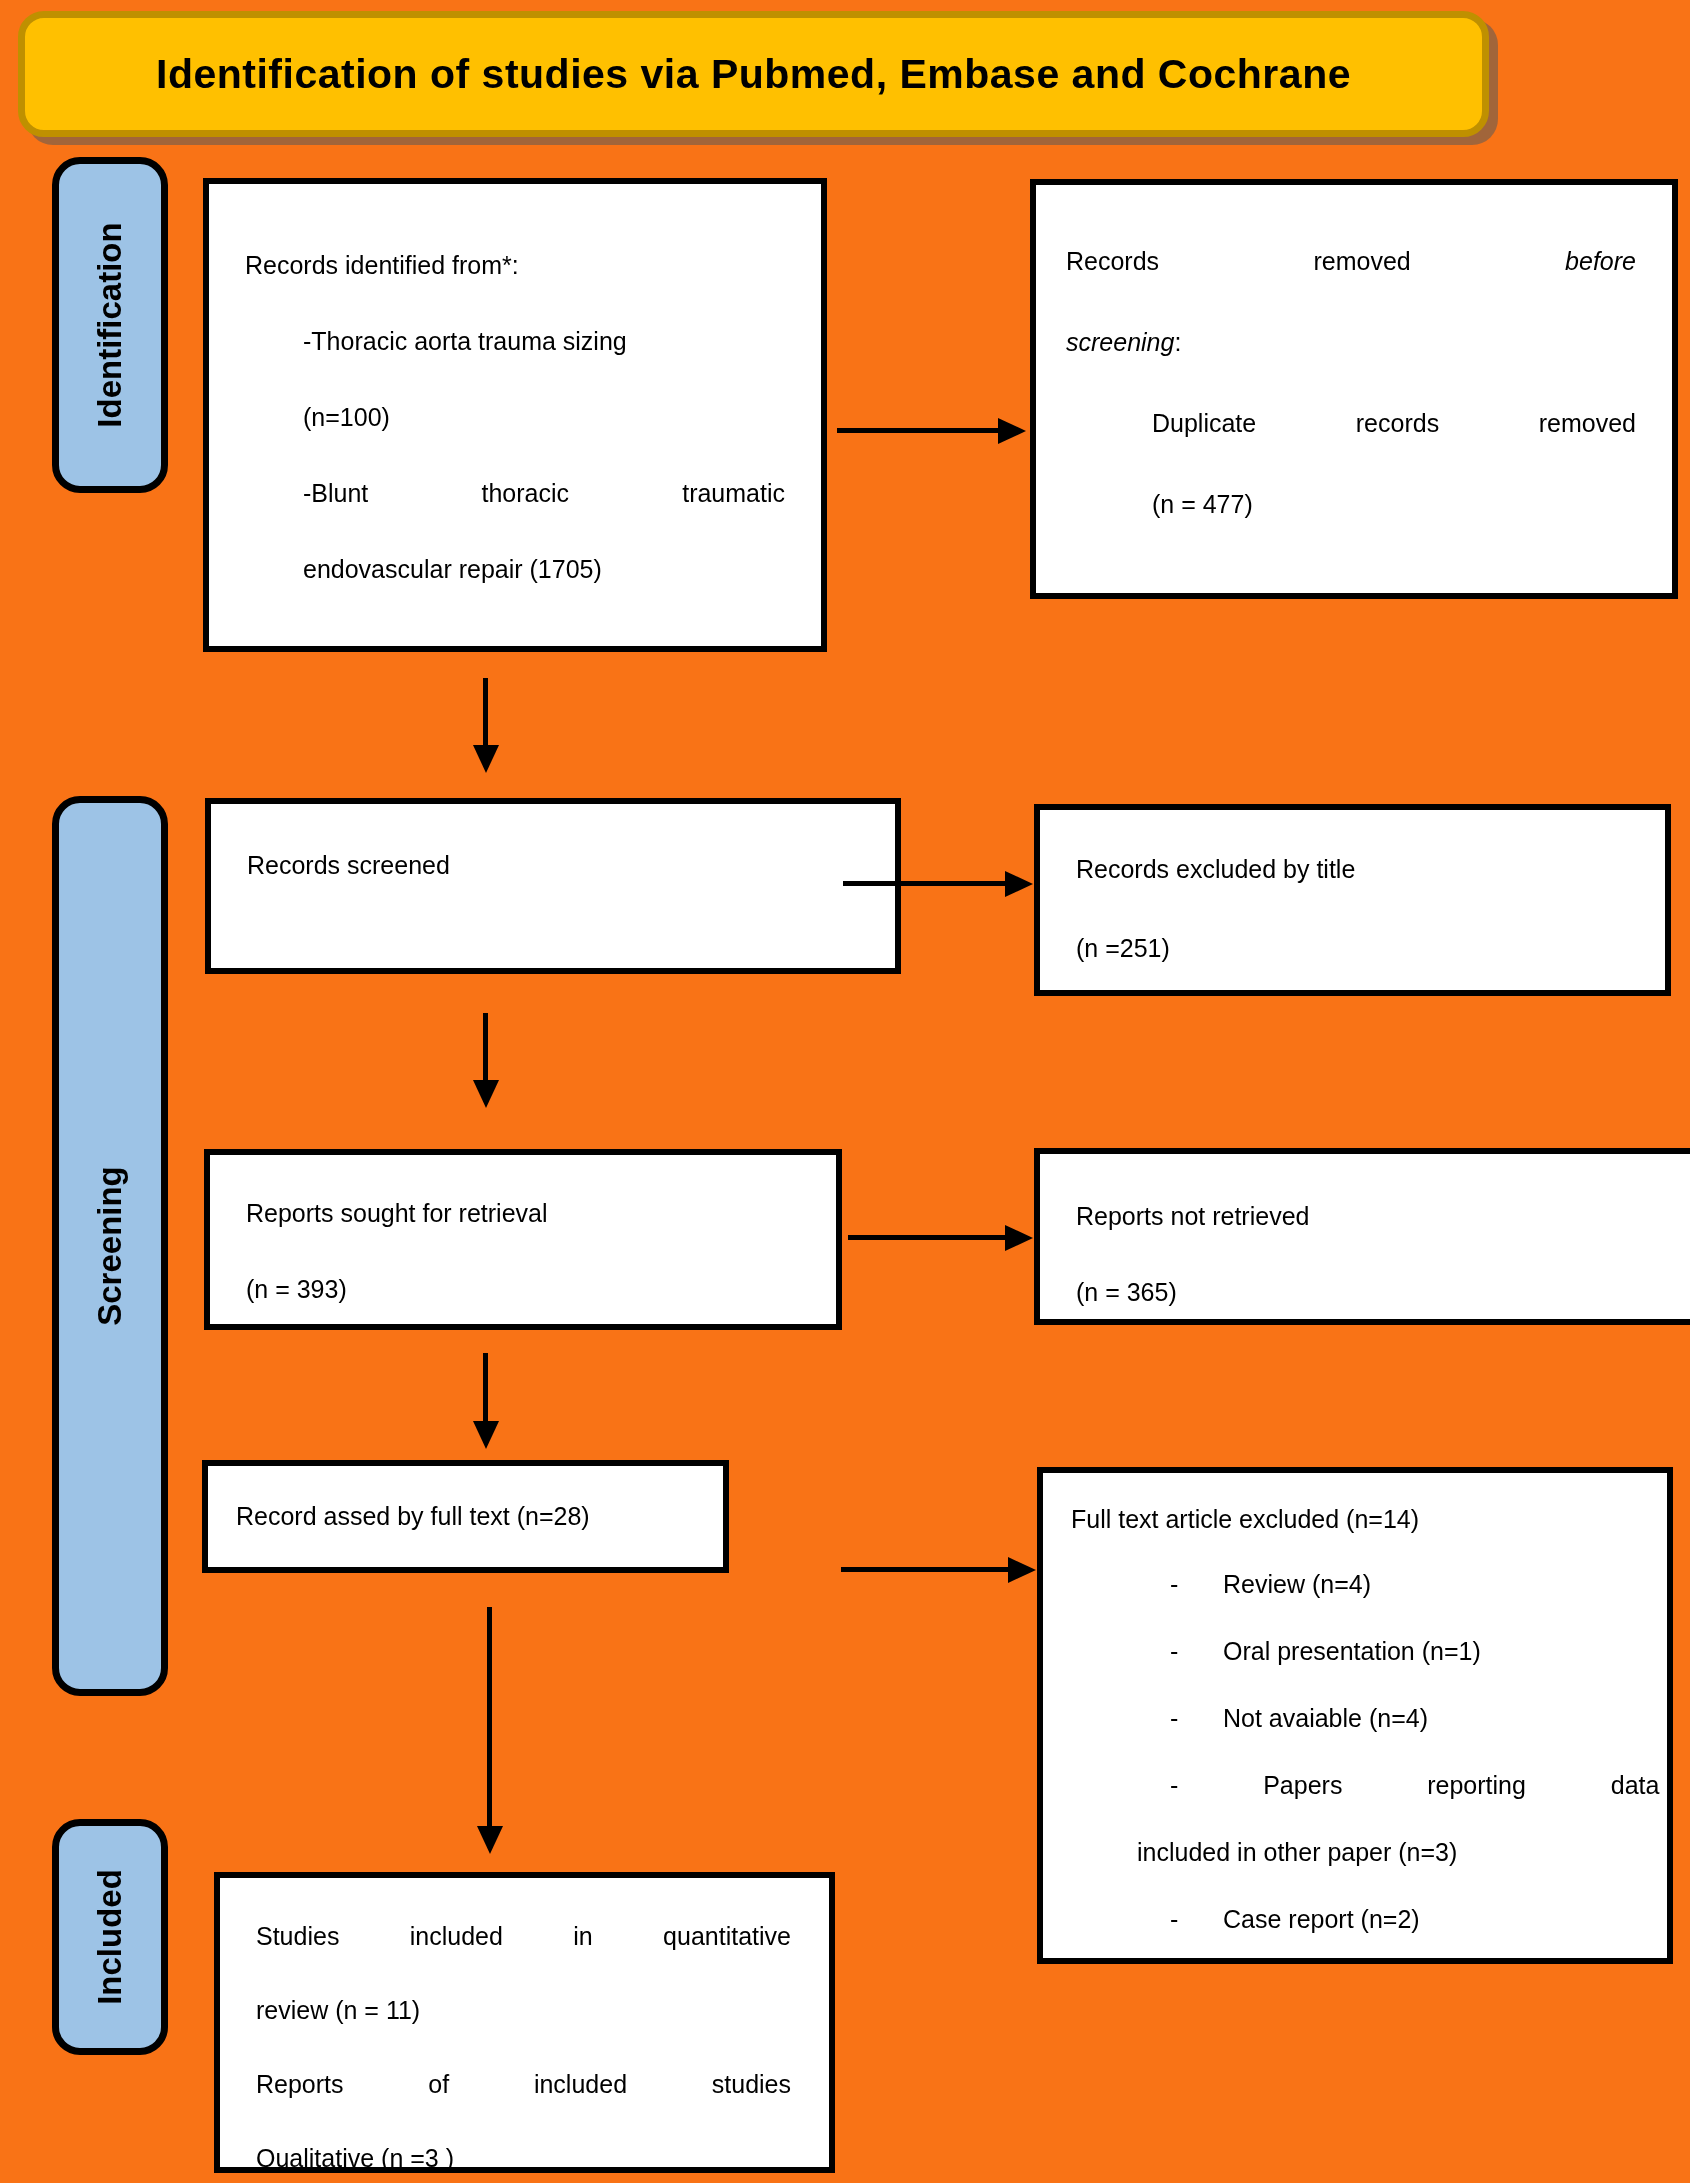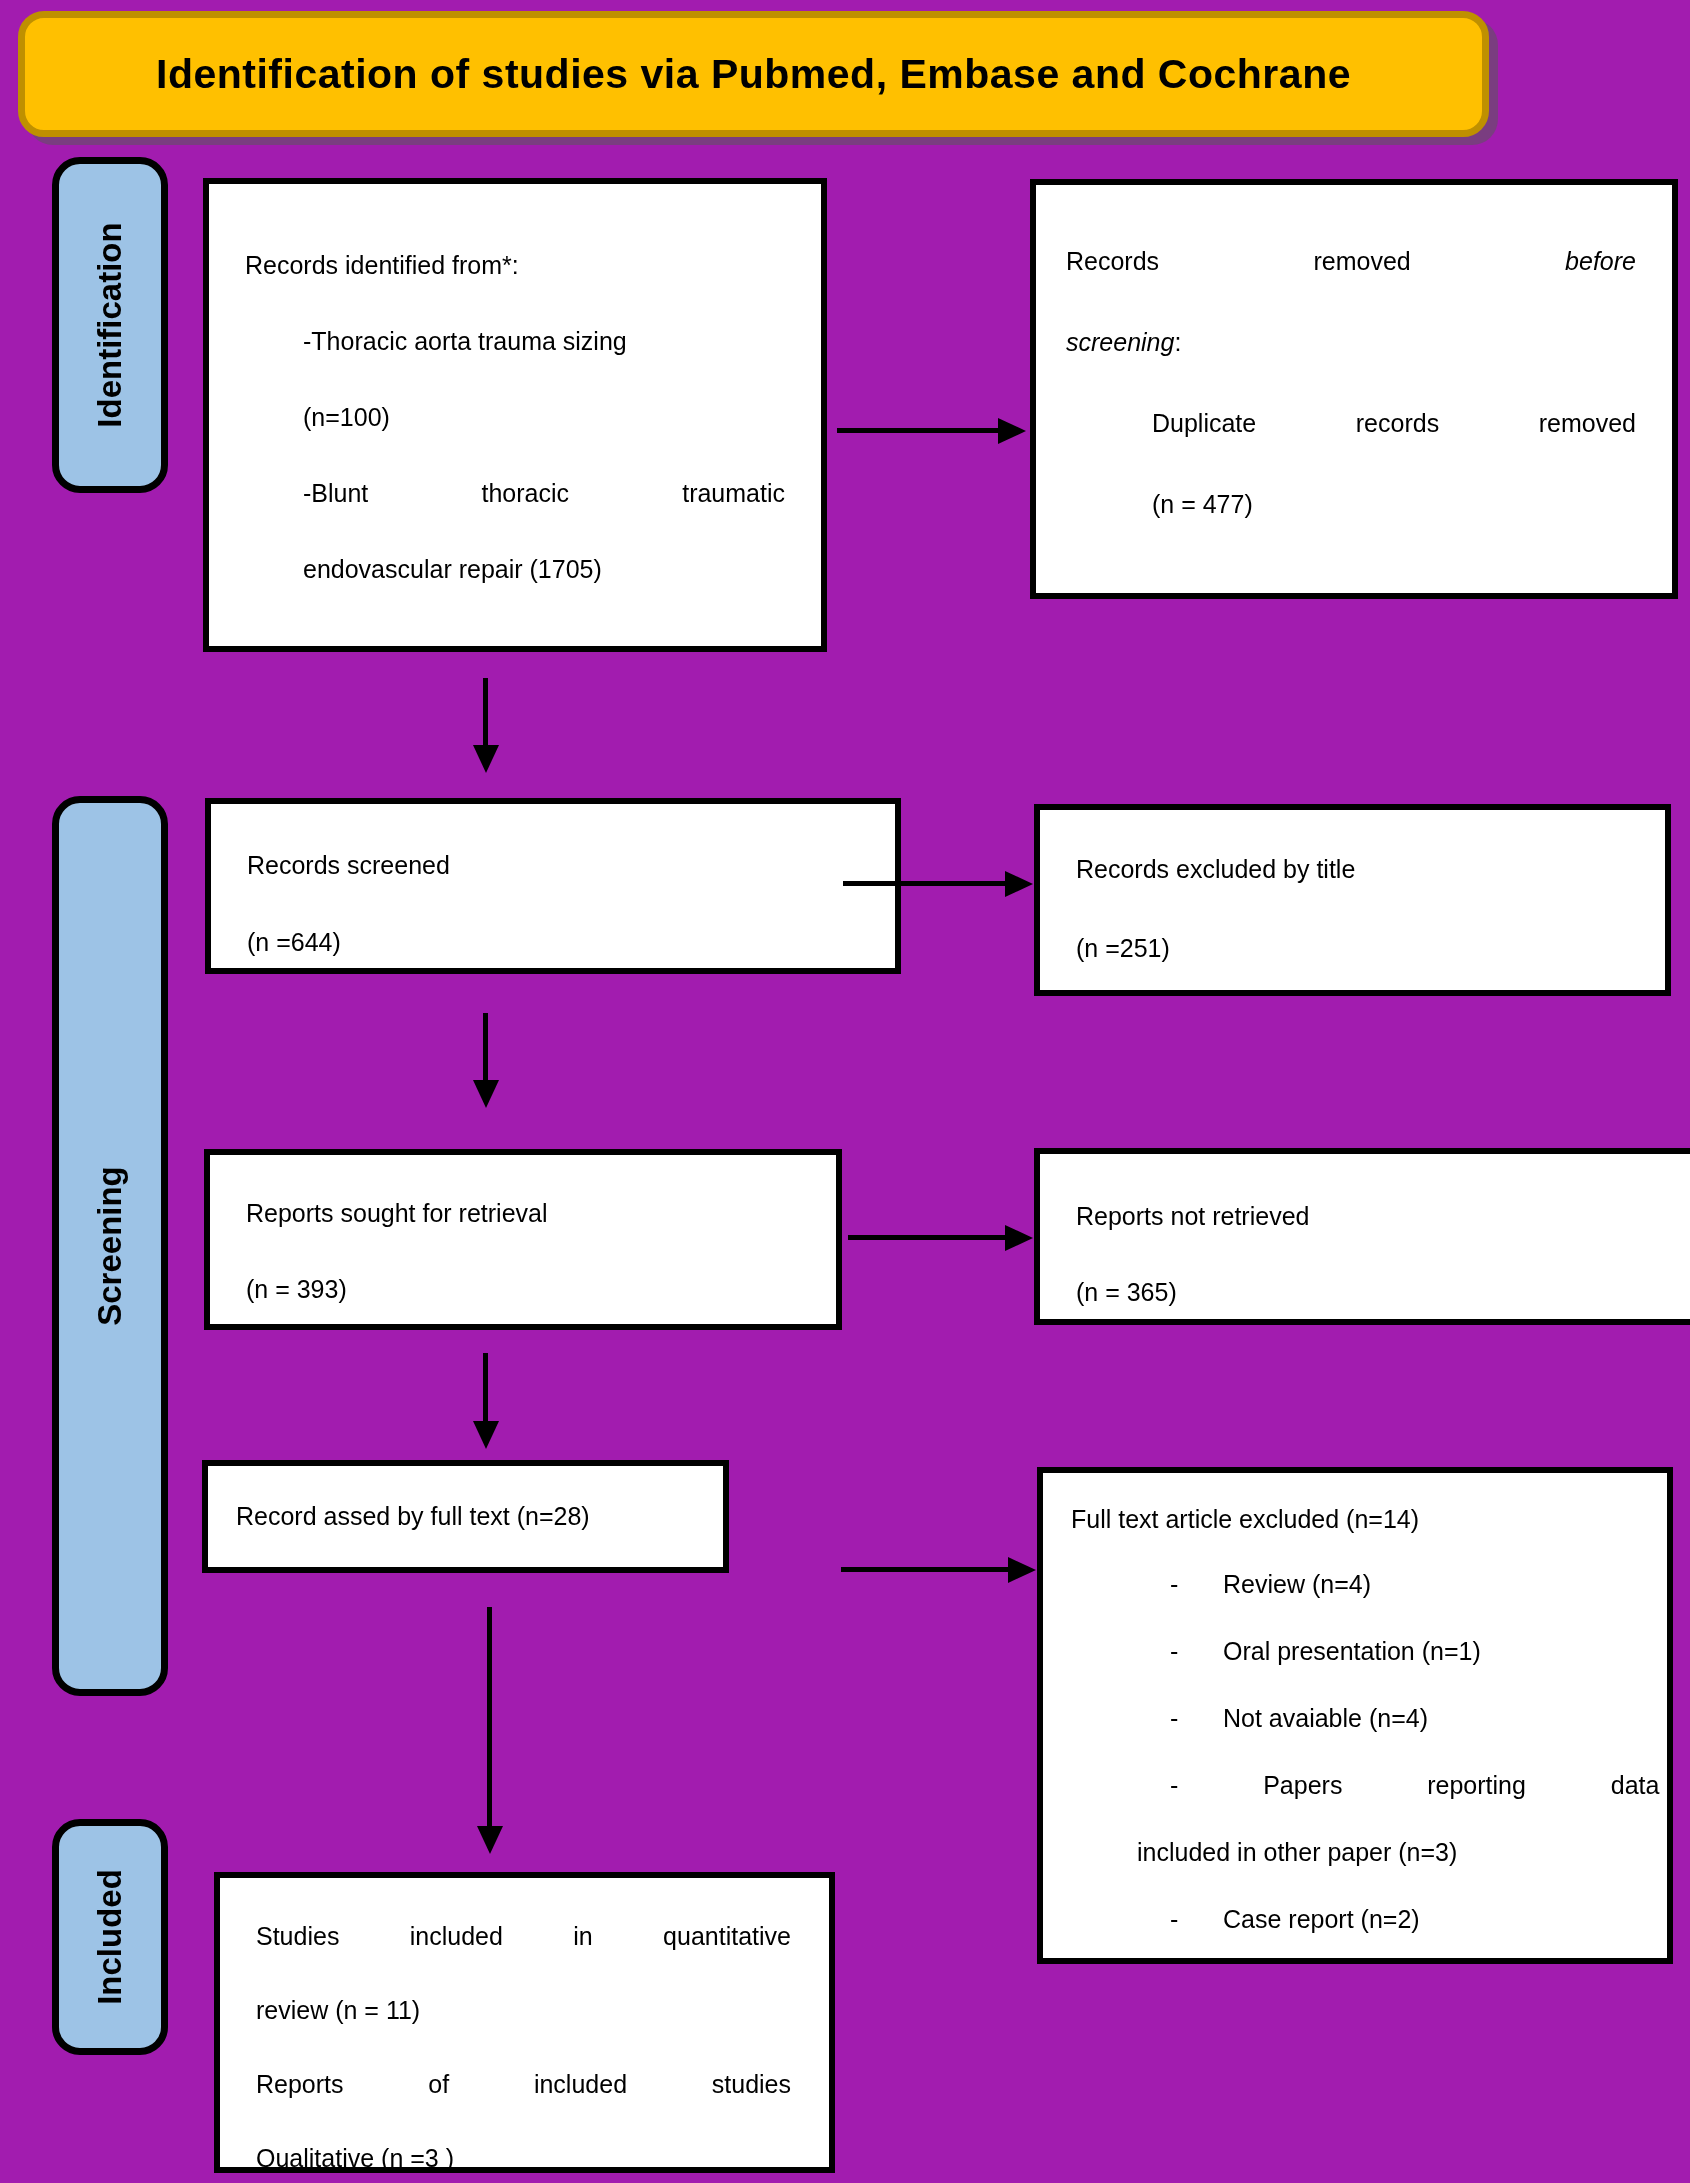--- a/index.html
+++ b/index.html
@@ -1,17 +1,17 @@
 <!DOCTYPE html>
 <html style="font-size:8px"><head>
 <meta charset="utf-8">
 <style>
   html,body { margin:0; padding:0; background:#ffffff; }
   #canvas {
-    position:relative; width:1691px; height:2183px; background:#a21caf;
+    position:relative; width:1691px; height:2183px; background:#f97316;
     font-family:"Liberation Sans","DejaVu Sans",sans-serif; color:#000;
   }
 
   
   .banner {
     position:absolute; left:18px; top:11px; width:1471px; height:126px;
     box-sizing:border-box; background:#FFC000; border:7px solid #BF9000;
     border-radius:26px; box-shadow:9px 8px 0 rgba(90,90,90,0.55);
     display:flex; align-items:center; justify-content:center;
   }
@@ -118,21 +118,20 @@
 
   <div class="box r1">
     <div class="bline jline"><span>Records removed</span> <span class="it">before</span></div>
     <div class="bline"><span class="it">screening</span><span>:</span></div>
     <div class="bline ind2 jline">Duplicate records removed</div>
     <div class="bline ind2">(n = 477)</div>
   </div>
 
   <div class="box b2">
     <div class="bline">Records screened</div>
-    <div class="bline">(n =644)</div>
   </div>
 
   <div class="box r2">
     <div class="bline">Records excluded by title</div>
     <div class="bline">(n =251)</div>
   </div>
 
   <div class="box b3">
     <div class="bline">Reports sought for retrieval</div>
     <div class="bline">(n = 393)</div>

